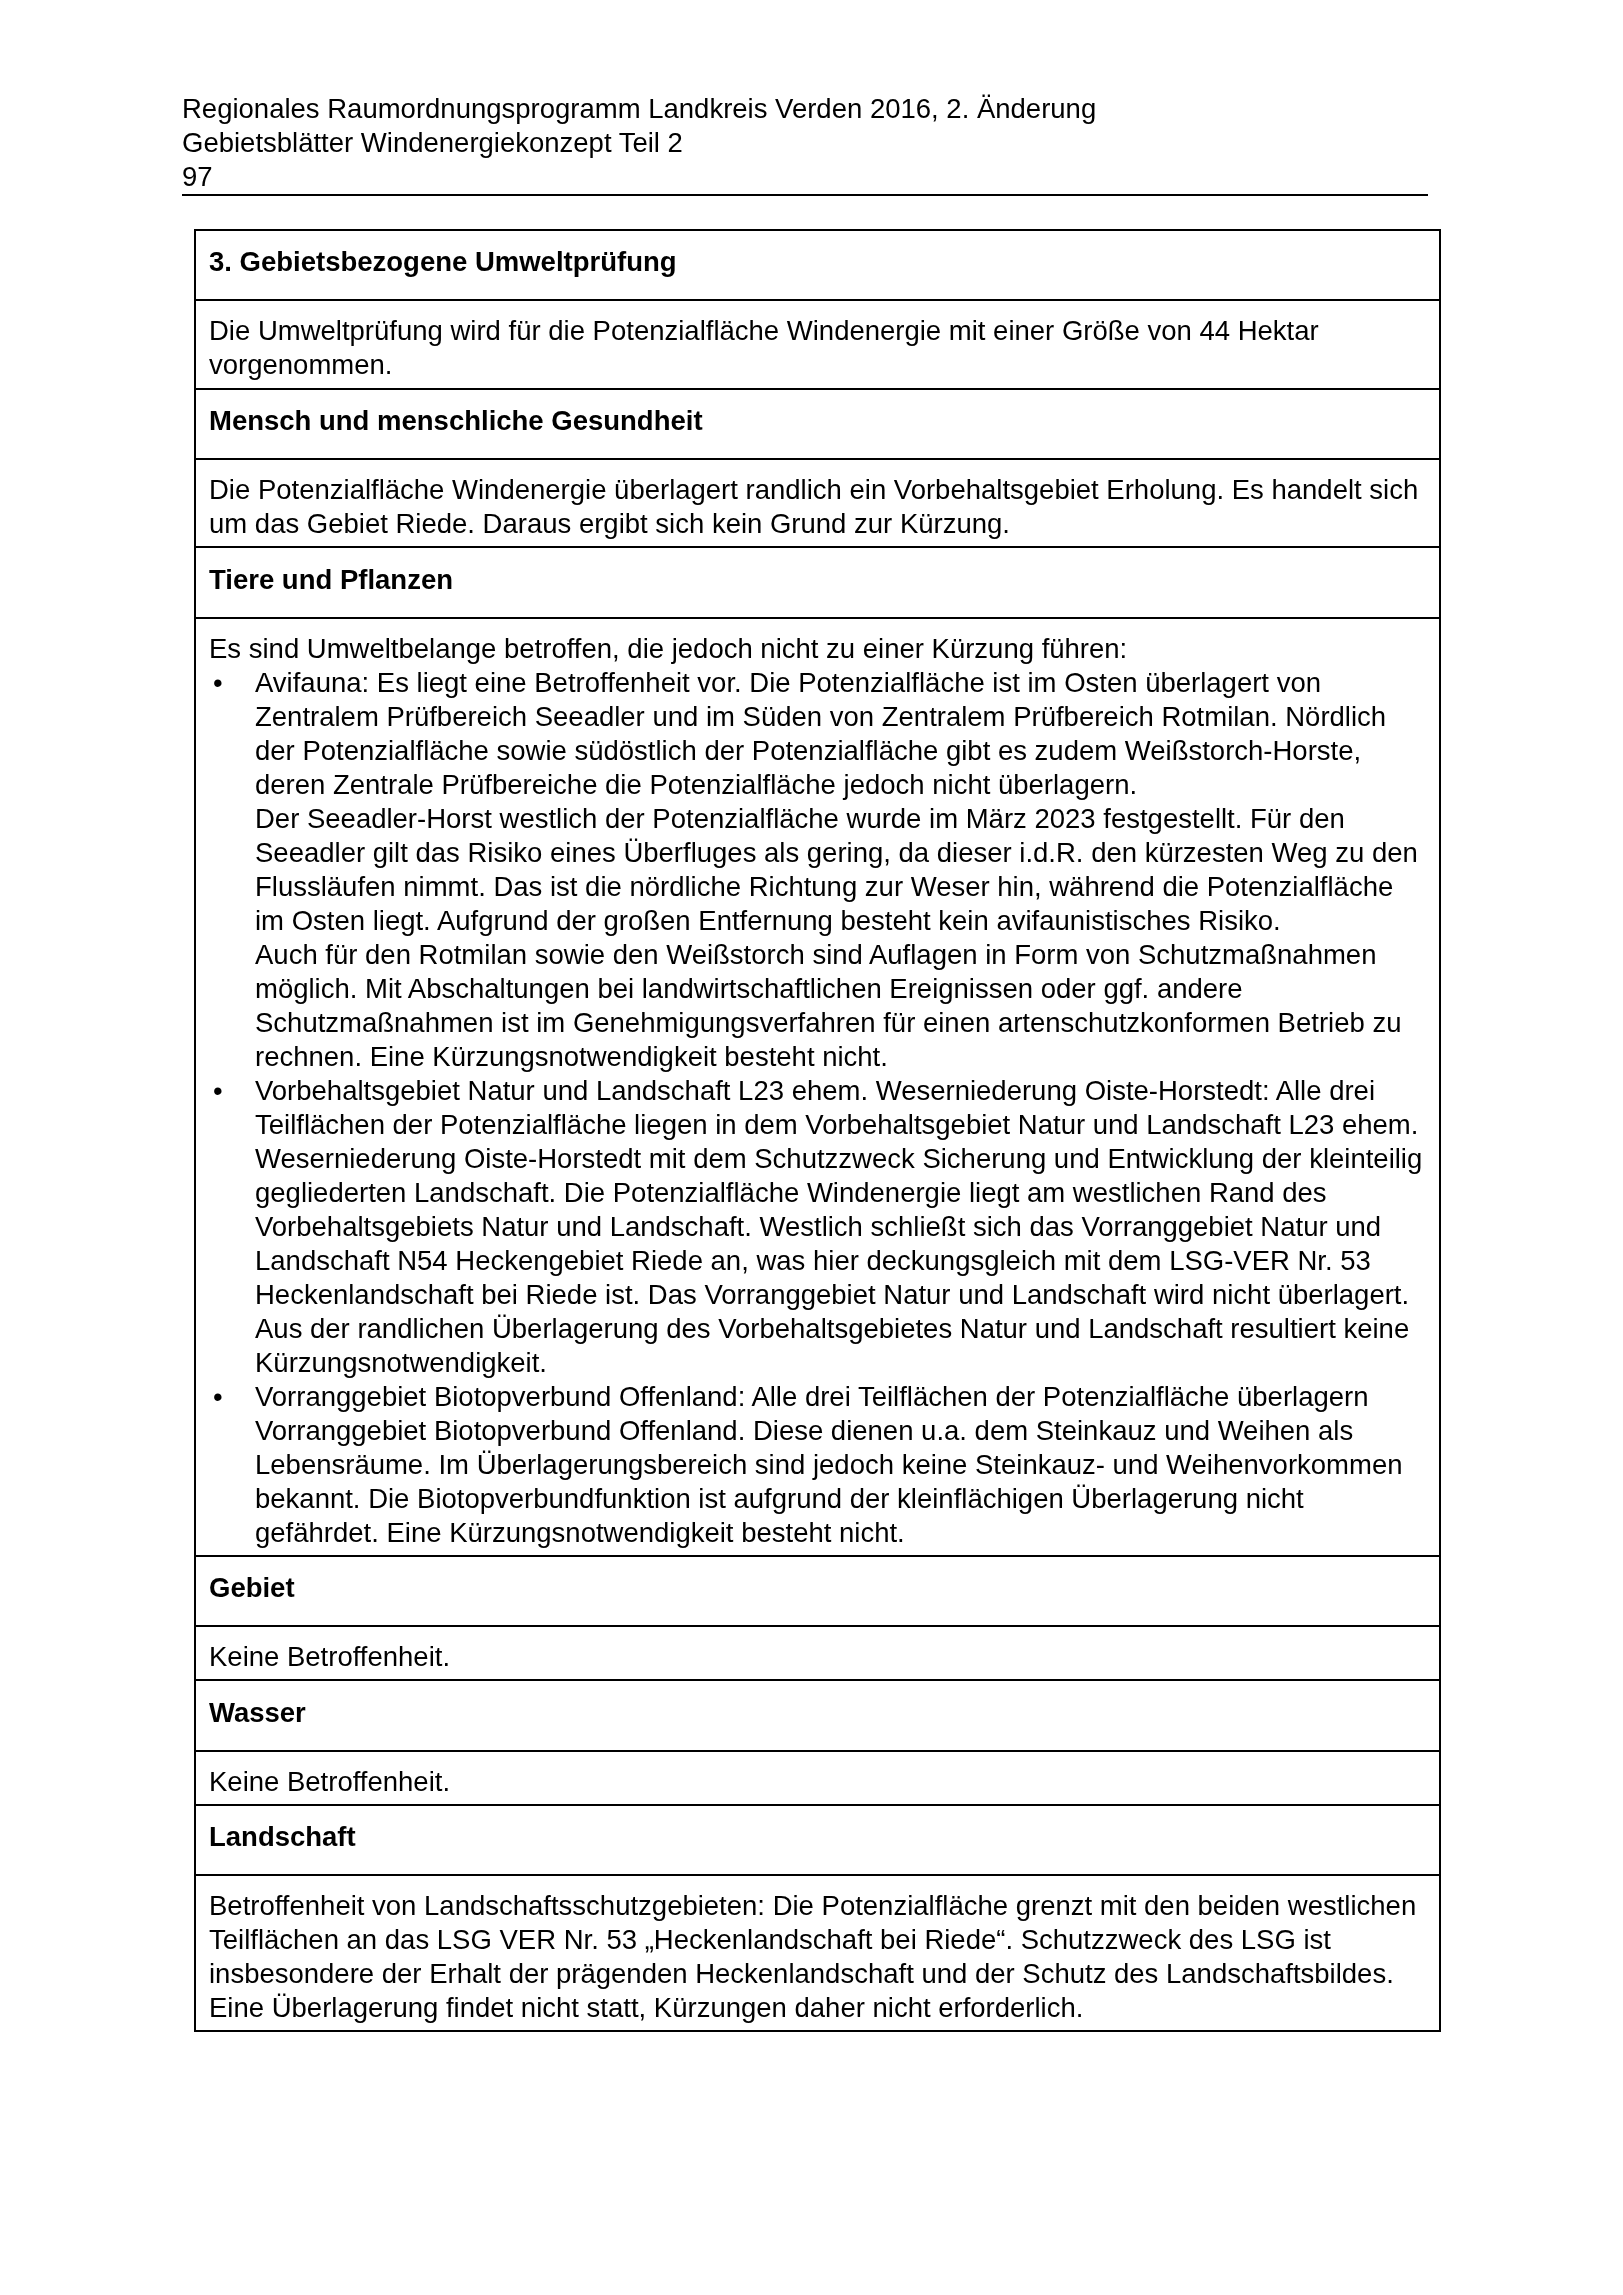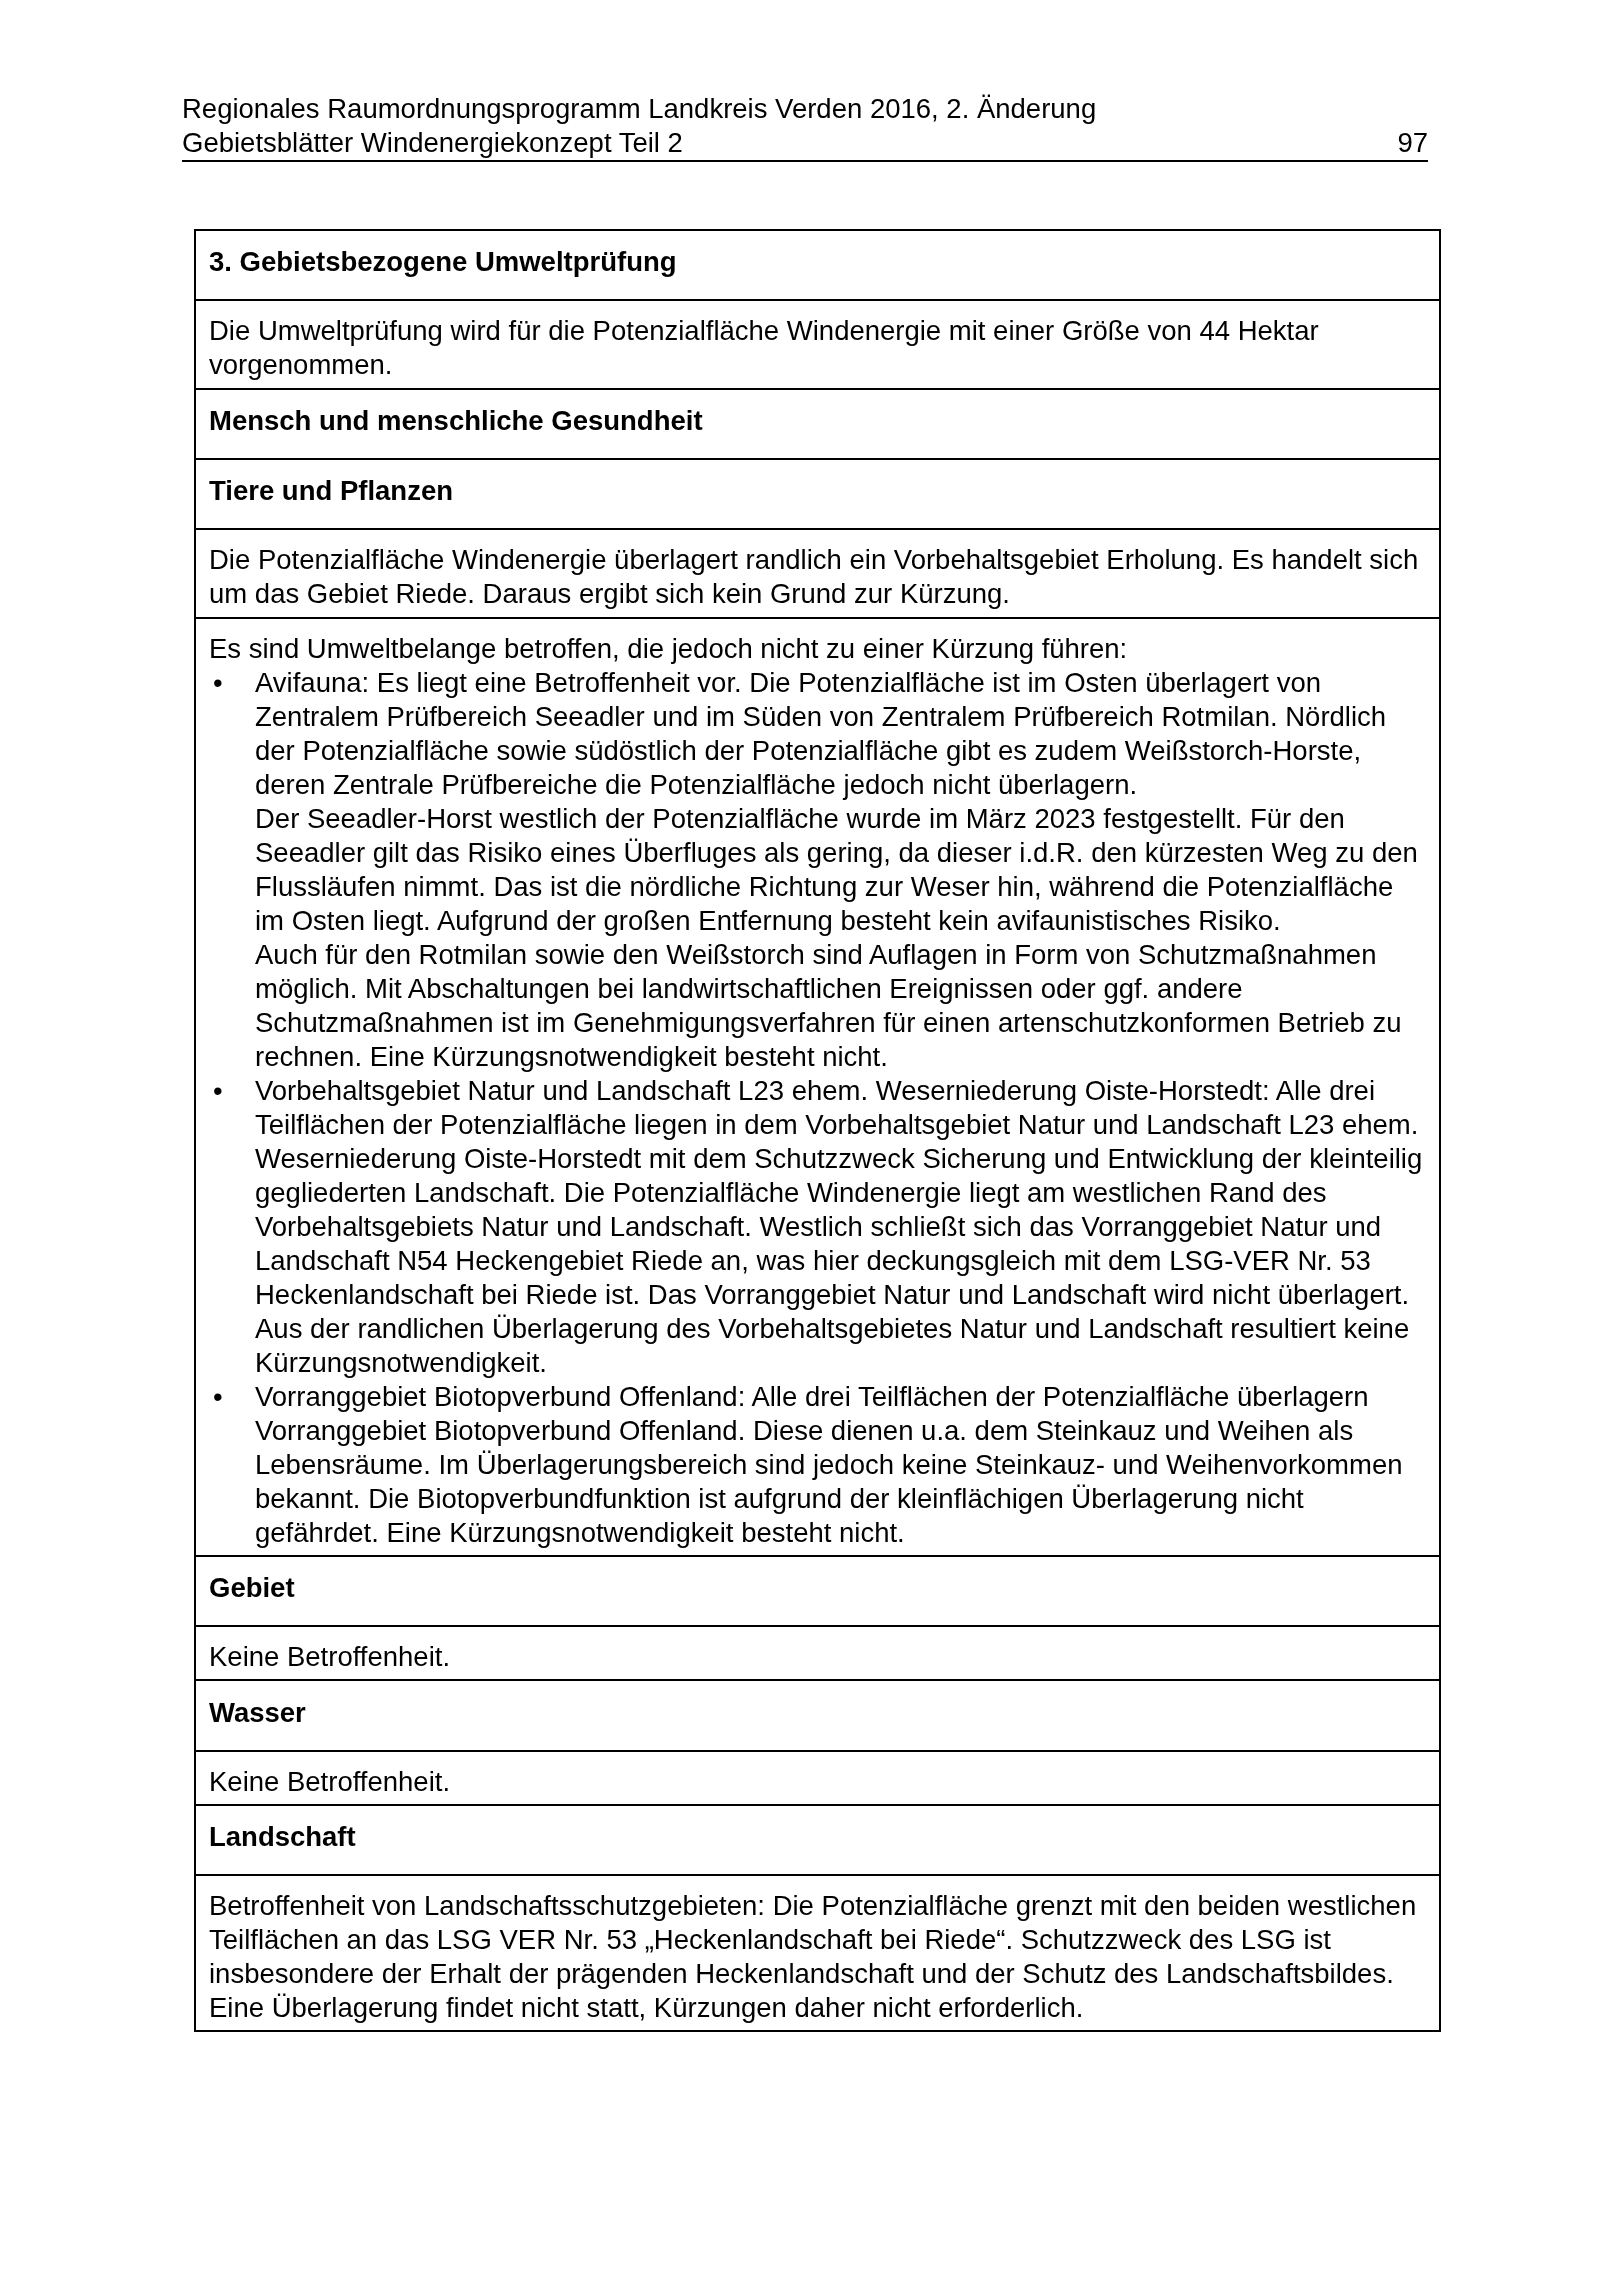--- a/index.html
+++ b/index.html
@@ -1,21 +1,21 @@
 <!DOCTYPE html>
 <html style="font-size:10.5px"><head>
 <meta charset="utf-8">
 <style>
   html, body { margin: 0; padding: 0; background: #ffffff; }
   body {
     width: 1623px; height: 2295px; position: relative; overflow: hidden;
     font-family: "Liberation Sans", sans-serif; color: #000;
   }
   .header { position: absolute; left: 182px; top: 92px; width: 1246px; font-size: 27.5px; line-height: 34px; }
-  .header-line2 { display: flex; justify-content: space-between; border-bottom: 2.6px solid #000; }
+  .header-line2 { display: flex; justify-content: space-between; border-bottom: 2.6px solid #000; flex-direction: column; }
   .table { position: absolute; left: 194px; top: 229px; width: 1243px; border: 2px solid #000; }
   .row { border-top: 2px solid #000; padding: 9.2px 13px 5.2px 13px; font-size: 27.5px; line-height: 34px; }
   .row:first-child { border-top: none; }
   .row.head { font-weight: bold; padding-top: 14.4px; padding-bottom: 20px; }
   .row.body-row { padding-top: 13px; }
   ul.bullets { list-style: none; margin: 0; padding: 0; }
   ul.bullets li { position: relative; padding-left: 46px; }
   ul.bullets li .bullet { position: absolute; left: 3.9px; top: 0; }
   .para { display: block; }
 </style>
@@ -28,23 +28,23 @@
     <span>Gebietsblätter Windenergiekonzept Teil 2</span>
     <span>97</span>
   </div>
 </div>
 
 <div class="table">
   <div class="row head">3. Gebietsbezogene Umweltprüfung</div>
   <div class="row body-row">Die Umweltprüfung wird für die Potenzialfläche Windenergie mit einer Größe von 44 Hektar vorgenommen.</div>
 
   <div class="row head">Mensch und menschliche Gesundheit</div>
+  <div class="row body-row">Die Potenzialfläche Windenergie überlagert randlich ein Vorbehaltsgebiet Erholung. Es handelt sich um das Gebiet Riede. Daraus ergibt sich kein Grund zur Kürzung.</div>
+
   <div class="row head">Tiere und Pflanzen</div>
-
-  <div class="row body-row">Die Potenzialfläche Windenergie überlagert randlich ein Vorbehaltsgebiet Erholung. Es handelt sich um das Gebiet Riede. Daraus ergibt sich kein Grund zur Kürzung.</div>
   <div class="row body-row">
     <div>Es sind Umweltbelange betroffen, die jedoch nicht zu einer Kürzung führen:</div>
     <ul class="bullets">
       <li>
         <span class="bullet">•</span>
         <span class="para">Avifauna: Es liegt eine Betroffenheit vor. Die Potenzialfläche ist im Osten überlagert von Zentralem Prüfbereich Seeadler und im Süden von Zentralem Prüfbereich Rotmilan. Nördlich der Potenzialfläche sowie südöstlich der Potenzialfläche gibt es zudem Weißstorch-Horste, deren Zentrale Prüfbereiche die Potenzialfläche jedoch nicht überlagern.</span>
         <span class="para">Der Seeadler-Horst westlich der Potenzialfläche wurde im März 2023 festgestellt. Für den Seeadler gilt das Risiko eines Überfluges als gering, da dieser i.d.R. den kürzesten Weg zu den Flussläufen nimmt. Das ist die nördliche Richtung zur Weser hin, während die Potenzialfläche im Osten liegt. Aufgrund der großen Entfernung besteht kein avifaunistisches Risiko.</span>
         <span class="para">Auch für den Rotmilan sowie den Weißstorch sind Auflagen in Form von Schutzmaßnahmen möglich. Mit Abschaltungen bei landwirtschaftlichen Ereignissen oder ggf. andere Schutzmaßnahmen ist im Genehmigungsverfahren für einen artenschutzkonformen Betrieb zu rechnen. Eine Kürzungsnotwendigkeit besteht nicht.</span>
       </li>
       <li>

